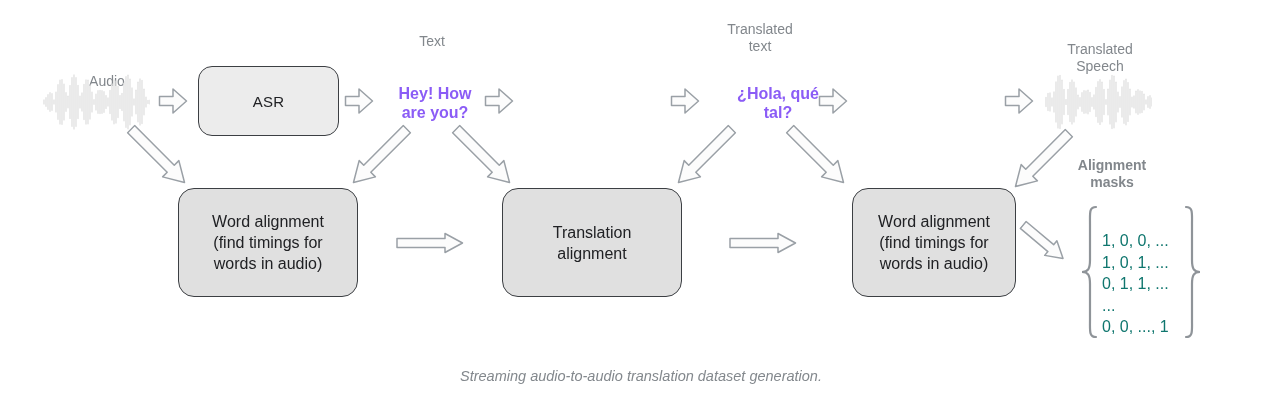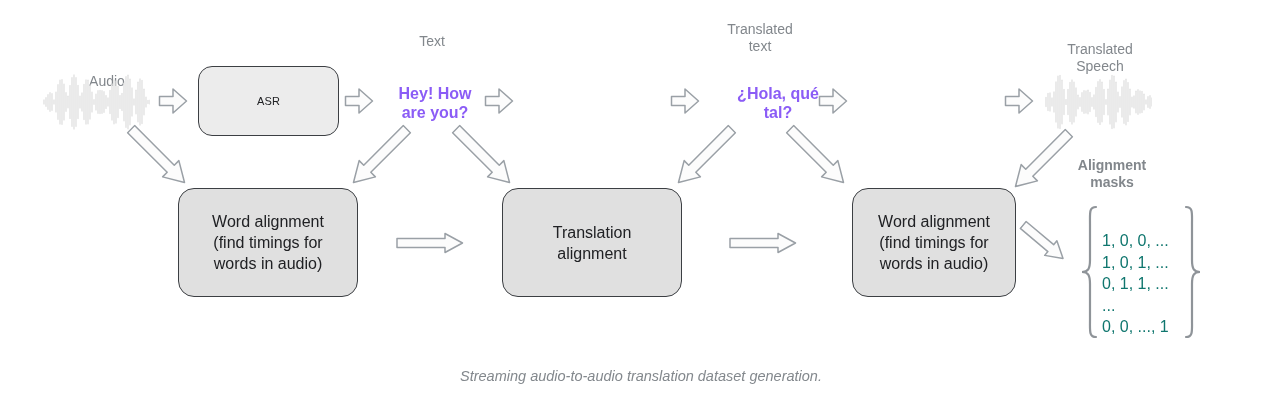--- a/index.html
+++ b/index.html
@@ -10,21 +10,21 @@
   .abs{position:absolute;}
   .glabel{
     color:#82878c;font-size:14px;line-height:17px;text-align:center;
   }
   .box{
     position:absolute;display:flex;align-items:center;justify-content:center;
     border:1.6px solid #3c3f43;color:#202124;text-align:center;box-sizing:border-box;
   }
   .box-top{
     background:#ececec;border-radius:14px;height:70px;top:66px;
-    font-size:11px;font-weight:500;letter-spacing:.2px;
+    font-size:15px;font-weight:500;letter-spacing:.2px;
   }
   .box-bottom{
     background:#e0e0e0;border-radius:16px;height:109px;top:188px;
     font-size:16px;font-weight:400;line-height:21px;
   }
   .midtext{
     position:absolute;top:84px;color:#8b5cf6;font-size:16px;line-height:19px;
     text-align:center;font-weight:700;
   }
   .ba{fill:#fcfcfc;stroke:#9aa0a6;stroke-width:1.5;stroke-linejoin:round;}

